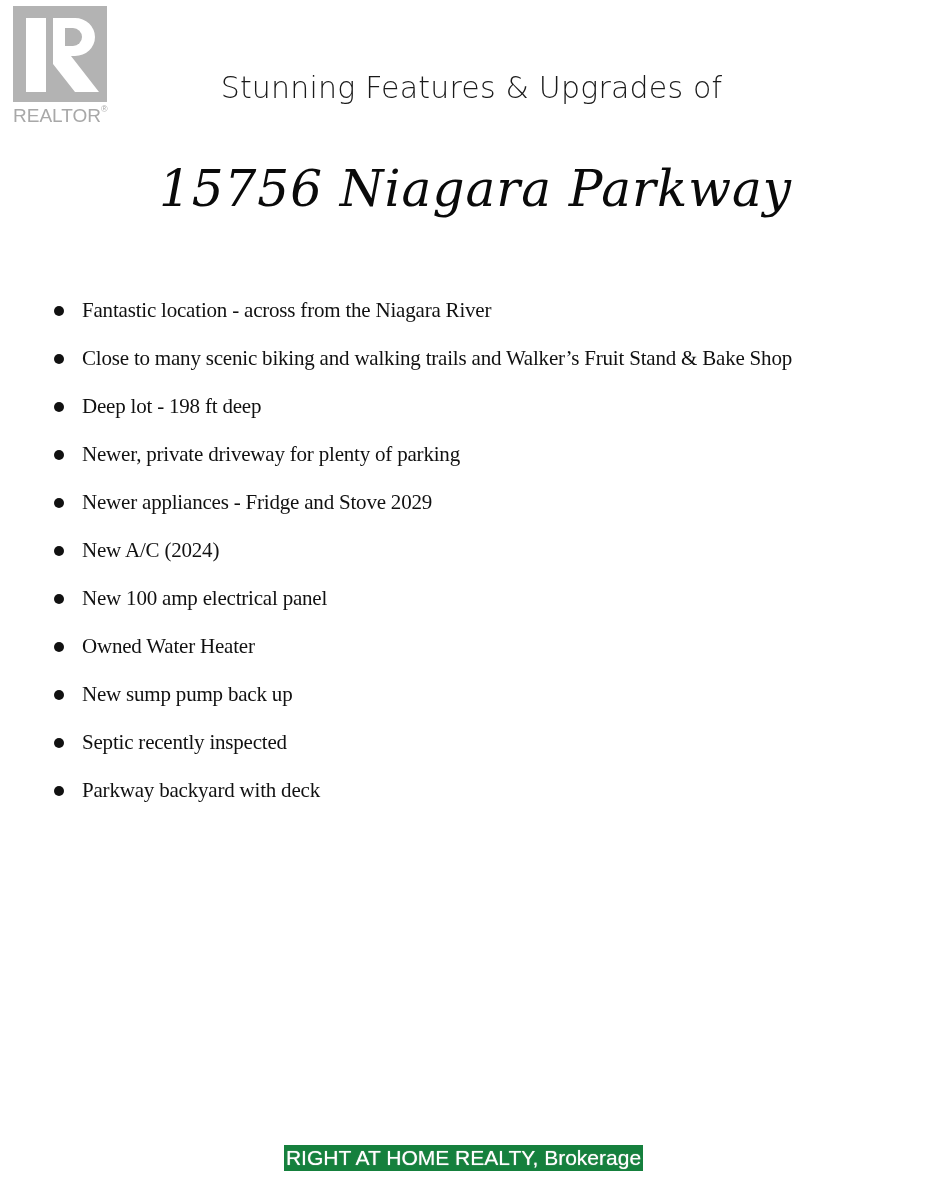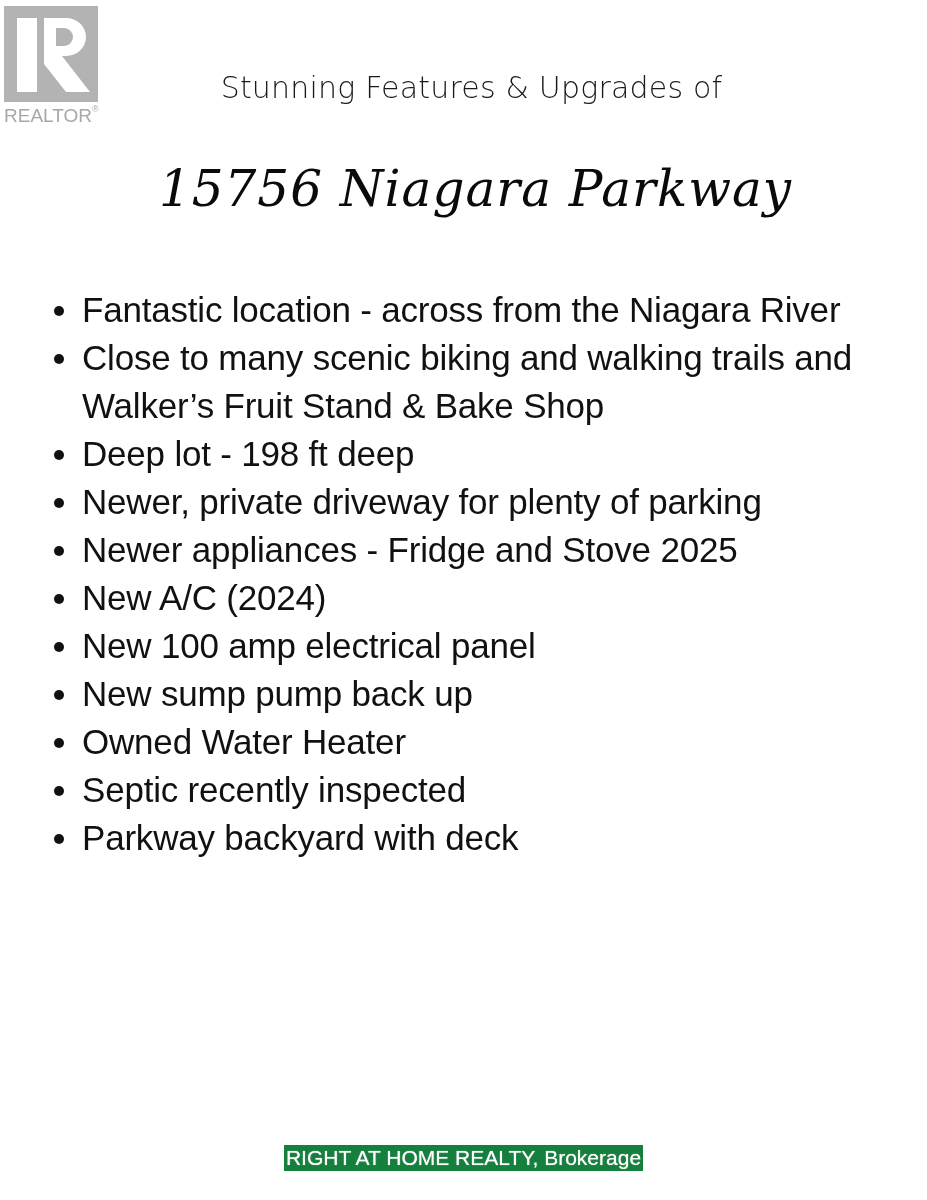--- a/index.html
+++ b/index.html
@@ -10,21 +10,21 @@
     body {
       width: 927px;
       height: 1200px;
       position: relative;
       overflow: hidden;
       font-family: "DejaVu Sans", "Liberation Sans", sans-serif;
       color: #111111;
     }
     .realtor-logo {
       position: absolute;
-      left: 4px;
+      left: 13px;
       top: 6px;
       width: 102px;
       height: 122px;
     }
     .realtor-mark {
       position: absolute;
       left: 0;
       top: 0;
       width: 94px;
       height: 96px;
@@ -86,22 +86,22 @@
       left: 48px;
       top: 286px;
       width: 830px;
       list-style: none;
       margin: 0;
       padding: 0;
     }
     .feature {
       position: relative;
       padding-left: 34px;
-      font-family: Liberation Sans, sans-serif;
-      font-size: 35px;
+      font-family: Liberation Serif, serif;
+      font-size: 21px;
       line-height: 48px;
       color: #111111;
       letter-spacing: -0.2px;
     }
     .bullet {
       position: absolute;
       left: 6px;
       top: 20px;
       width: 10px;
       height: 10px;
@@ -147,24 +147,24 @@
   <span>Stunning Features &amp; Upgrades of</span>
 </div>
 
 <div class="address">15756 Niagara Parkway</div>
 
 <ul class="features">
   <li class="feature"><span class="bullet"></span><span>Fantastic location - across from the Niagara River</span></li>
   <li class="feature"><span class="bullet"></span><span>Close to many scenic biking and walking trails and Walker’s Fruit Stand &amp; Bake Shop</span></li>
   <li class="feature"><span class="bullet"></span><span>Deep lot - 198 ft deep</span></li>
   <li class="feature"><span class="bullet"></span><span>Newer, private driveway for plenty of parking</span></li>
-  <li class="feature"><span class="bullet"></span><span>Newer appliances - Fridge and Stove 2025</span></li>
+  <li class="feature"><span class="bullet"></span><span>Newer appliances - Fridge and Stove 2029</span></li>
   <li class="feature"><span class="bullet"></span><span>New A/C (2024)</span></li>
   <li class="feature"><span class="bullet"></span><span>New 100 amp electrical panel</span></li>
+  <li class="feature"><span class="bullet"></span><span>Owned Water Heater</span></li>
   <li class="feature"><span class="bullet"></span><span>New sump pump back up</span></li>
-  <li class="feature"><span class="bullet"></span><span>Owned Water Heater</span></li>
   <li class="feature"><span class="bullet"></span><span>Septic recently inspected</span></li>
   <li class="feature"><span class="bullet"></span><span>Parkway backyard with deck</span></li>
 </ul>
 
 <div class="footer-watermark">
   <span>RIGHT AT HOME REALTY, Brokerage</span>
 </div>
 
 </body></html>

